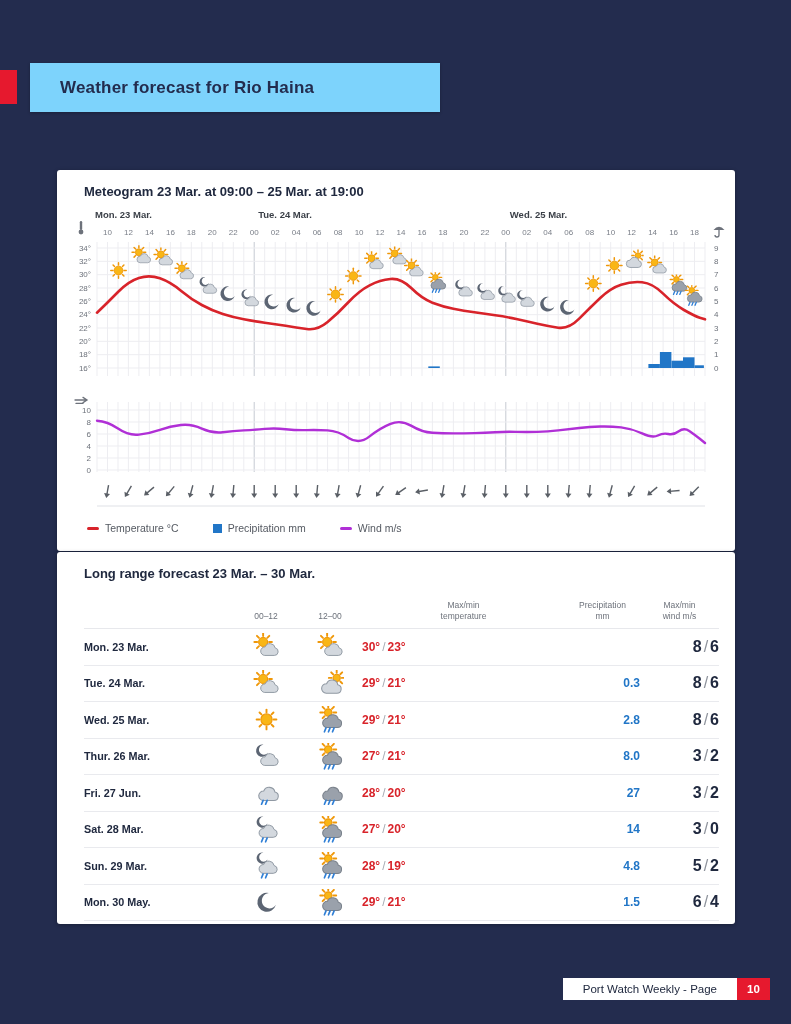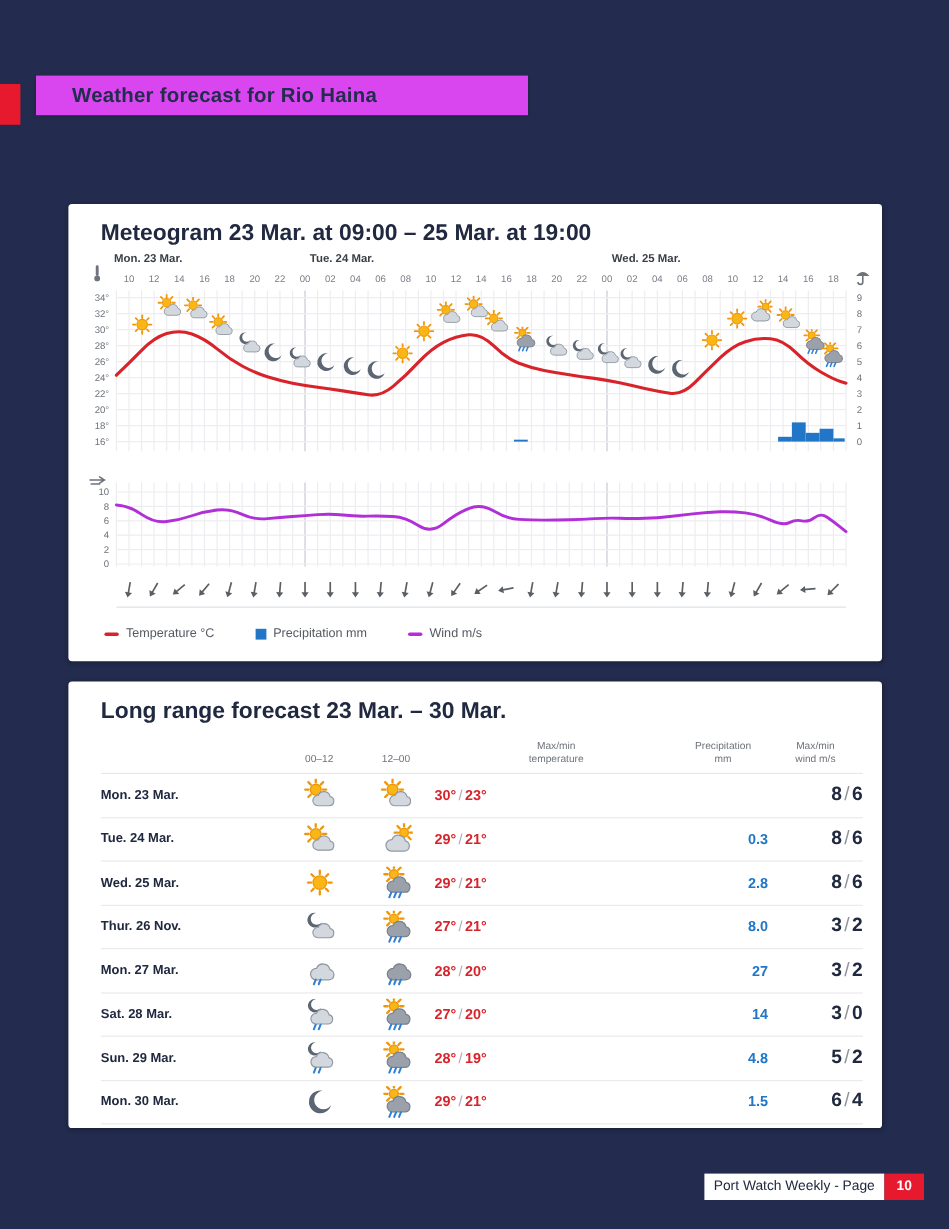--- a/index.html
+++ b/index.html
@@ -1,23 +1,23 @@
 <!DOCTYPE html>
 <html><head>
 <meta charset="utf-8">
 <style>
   html,body{margin:0;padding:0;}
   body{width:791px;height:1024px;background:#232c4e;font-family:"Liberation Sans",sans-serif;position:relative;overflow:hidden;}
   .accent-block{position:absolute;left:0;top:70px;width:17px;height:34px;background:#e6192e;}
-  .header-box{position:absolute;left:30px;top:63px;width:410px;height:33px;background:#d946ef;display:flex;align-items:center;box-shadow:0 1px 3px rgba(0,0,0,.25);}
+  .header-box{position:absolute;left:30px;top:63px;width:410px;height:49px;background:#7dd3fc;display:flex;align-items:center;box-shadow:0 1px 3px rgba(0,0,0,.25);}
   .header-box h1{margin:0 0 0 30px;font-size:17px;font-weight:bold;color:#232c4e;letter-spacing:.2px;}
   .card{position:absolute;left:57px;width:678px;background:#ffffff;border-radius:3px;box-shadow:0 1px 4px rgba(0,0,0,.3);}
   .card-meteogram{top:170px;height:381px;}
-  .card-forecast{top:568px;height:372px;}
-  .card h2{margin:0;padding:14px 0 0 27px;font-size:19px;font-weight:bold;color:#20293f;}
+  .card-forecast{top:552px;height:372px;}
+  .card h2{margin:0;padding:14px 0 0 27px;font-size:13px;font-weight:bold;color:#20293f;}
   .chart-wrap{position:absolute;left:4px;top:34px;width:670px;height:316px;}
   svg text{font-family:"Liberation Sans",sans-serif;}
   .legend-row{position:absolute;left:30px;top:352px;display:flex;gap:34px;align-items:center;}
   .legend-item{display:flex;align-items:center;gap:6px;font-size:10.5px;color:#555a62;}
   .lg-line{width:12px;height:3px;border-radius:2px;}
   .lg-sq{width:9px;height:9px;}
   
   .tbl{position:absolute;left:27px;top:40px;width:635px;}
   .tbl-head,.tbl-row{display:grid;grid-template-columns:150px 64px 64px 203px 75px 79px;align-items:center;}
   .tbl-head{height:30px;align-items:end;padding-bottom:6px;border-bottom:1px solid #e7e8ec;}
@@ -26,21 +26,21 @@
   .colhead.right{text-align:center;}
   .tbl-row{height:35.5px;border-bottom:1px solid #e9eaee;}
   .cell-day{font-size:10.8px;font-weight:600;color:#20293f;}
   .cell-icon{display:flex;justify-content:center;align-items:center;}
   .cell-temp{text-align:left;font-size:12px;font-weight:bold;color:#d8232a;}
   .cell-temp .slash{color:#a7acb4;font-weight:normal;padding:0 2px;}
   .cell-precip{text-align:right;font-size:12px;font-weight:bold;color:#2176c7;}
   .cell-wind{text-align:right;font-size:16px;font-weight:bold;color:#20293f;}
   .cell-wind .slash{color:#8d929b;font-weight:normal;padding:0 2px;}
   .footer{position:absolute;right:21px;top:978px;display:flex;height:22px;}
-  .footer-label{background:#ffffff;color:#20293f;font-size:11.5px;display:flex;align-items:center;padding:0 8px;}
+  .footer-label{background:#ffffff;color:#20293f;font-size:11.5px;display:flex;align-items:center;padding:0 20px;}
   .footer-page{background:#e6192e;color:#ffffff;font-size:11.5px;font-weight:bold;display:flex;align-items:center;justify-content:center;width:33px;}
 </style>
 </head>
 <body>
 
 <div class="accent-block"></div>
 
 <div class="header-box">
   <h1>Weather forecast for Rio Haina</h1>
 </div>
@@ -796,21 +796,21 @@
                 <line x1="11.6" y1="19.5" x2="10.2" y2="22.9"></line>
                 <line x1="15.2" y1="19.5" x2="13.799999999999999" y2="22.9"></line>
               </g>
             </svg>
           </div>
           <div class="cell-temp"><span>29°</span><span class="slash">/</span><span>21°</span></div>
           <div class="cell-precip">2.8</div>
           <div class="cell-wind"><span>8</span><span class="slash">/</span><span>6</span></div>
         </div>
         <div class="tbl-row">
-          <div class="cell-day">Thur. 26 Nov.</div>
+          <div class="cell-day">Thur. 26 Mar.</div>
           <div class="cell-icon">
             <svg viewBox="0 0 24 24" width="27" height="27">
               <path transform="translate(8,7) scale(0.68)" d="M2,-8 A8,8 0 1 0 8,2 A6.5,6.5 0 1 1 2,-8 Z" fill="#5c6573"></path>
               <path transform="translate(4.5,5.5) scale(0.85)" d="M7,17 h10 a4,4 0 0 0 0.9,-7.9 A5.5,5.5 0 0 0 7.4,8.1 A4.4,4.4 0 0 0 7,17 Z" fill="#d3d8de" stroke="#9099a3" stroke-width="1"></path>
             </svg>
           </div>
           <div class="cell-icon">
             <svg viewBox="0 0 24 24" width="27" height="27">
               <g stroke="#ef9708" stroke-width="1.7" stroke-linecap="round">
                 <line x1="14.6" y1="5.8" x2="17.1" y2="5.8"></line>
@@ -829,21 +829,21 @@
                 <line x1="11.6" y1="19.5" x2="10.2" y2="22.9"></line>
                 <line x1="15.2" y1="19.5" x2="13.799999999999999" y2="22.9"></line>
               </g>
             </svg>
           </div>
           <div class="cell-temp"><span>27°</span><span class="slash">/</span><span>21°</span></div>
           <div class="cell-precip">8.0</div>
           <div class="cell-wind"><span>3</span><span class="slash">/</span><span>2</span></div>
         </div>
         <div class="tbl-row">
-          <div class="cell-day">Mon. 27 Mar.</div>
+          <div class="cell-day">Fri. 27 Jun.</div>
           <div class="cell-icon">
             <svg viewBox="0 0 24 24" width="27" height="27">
               <path transform="translate(2.5,3) scale(0.95)" d="M7,17 h10 a4,4 0 0 0 0.9,-7.9 A5.5,5.5 0 0 0 7.4,8.1 A4.4,4.4 0 0 0 7,17 Z" fill="#d3d8de" stroke="#9099a3" stroke-width="1"></path>
               <g stroke="#2f7fd6" stroke-width="1.5" stroke-linecap="round">
                 <line x1="9" y1="19" x2="7.6" y2="22.4"></line>
                 <line x1="12.6" y1="19" x2="11.2" y2="22.4"></line>
               </g>
             </svg>
           </div>
           <div class="cell-icon">
@@ -928,21 +928,21 @@
                 <line x1="11.6" y1="19.5" x2="10.2" y2="22.9"></line>
                 <line x1="15.2" y1="19.5" x2="13.799999999999999" y2="22.9"></line>
               </g>
             </svg>
           </div>
           <div class="cell-temp"><span>28°</span><span class="slash">/</span><span>19°</span></div>
           <div class="cell-precip">4.8</div>
           <div class="cell-wind"><span>5</span><span class="slash">/</span><span>2</span></div>
         </div>
         <div class="tbl-row">
-          <div class="cell-day">Mon. 30 Mar.</div>
+          <div class="cell-day">Mon. 30 May.</div>
           <div class="cell-icon">
             <svg viewBox="0 0 24 24" width="27" height="27">
               <path transform="translate(12,12) scale(1.05)" d="M2,-8 A8,8 0 1 0 8,2 A6.5,6.5 0 1 1 2,-8 Z" fill="#5c6573"></path>
             </svg>
           </div>
           <div class="cell-icon">
             <svg viewBox="0 0 24 24" width="27" height="27">
               <g stroke="#ef9708" stroke-width="1.7" stroke-linecap="round">
                 <line x1="14.6" y1="5.8" x2="17.1" y2="5.8"></line>
                 <line x1="13.3" y1="9.1" x2="15.0" y2="10.8"></line>

